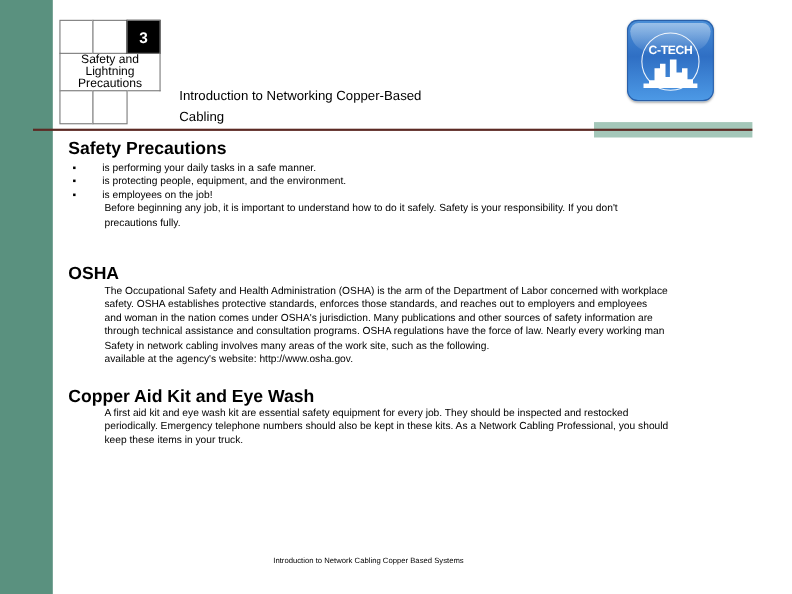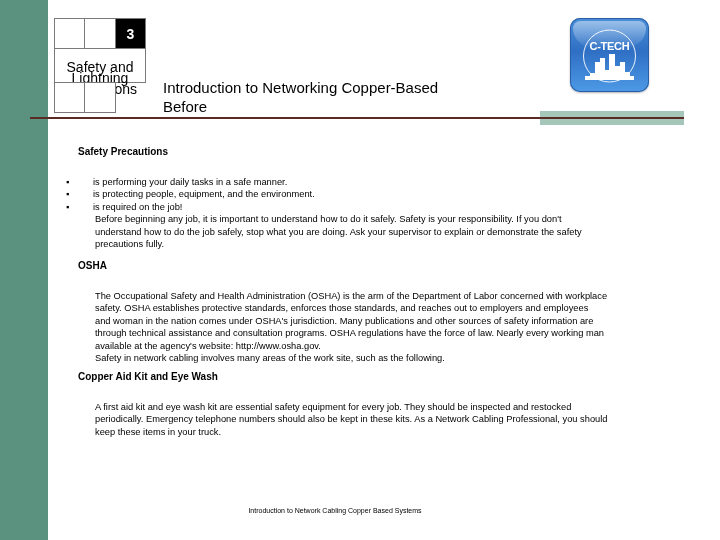--- a/index.html
+++ b/index.html
@@ -16,25 +16,25 @@
   .chapter-box { position: absolute; left: 54px; top: 18px; width: 92px; height: 95px; }
   .cell {
     position: absolute; box-sizing: border-box;
     border: 1px solid #7a7a7a; background: #fff;
   }
   .cell.dark { background: #000; color: #fff; font-weight: bold; font-size: 14px;
     display: flex; align-items: center; justify-content: center; }
   .chapter-label {
     position: absolute; left: 0; top: 30px; width: 92px; height: 35px;
     box-sizing: border-box; border: 1px solid #7a7a7a; border-top: none;
-    font-size: 14px; line-height: 11px; text-align: center; padding-top: 14px;
+    font-size: 11px; line-height: 11px; text-align: center; padding-top: 1px;
   }
   .title {
     position: absolute; left: 163px; top: 78px; width: 380px;
-    font-size: 15px; line-height: 19px; color: #000;
+    font-size: 12px; line-height: 19px; color: #000;
   }
   .logo {
     position: absolute; left: 570px; top: 18px; width: 79px; height: 74px;
     border-radius: 10px;
     background: linear-gradient(180deg, #4a8fd8 0%, #2f6fc4 45%, #4d9ae6 100%);
     box-shadow: inset 0 0 0 1px #2a5fa8, 0 1px 2px rgba(0,0,0,.3);
     overflow: hidden;
   }
   .logo-gloss {
     position: absolute; left: 3px; top: 3px; right: 3px; height: 26px;
@@ -53,21 +53,21 @@
   }
   .rule {
     position: absolute; left: 30px; top: 117px; width: 654px; height: 2px;
     background: #5c2a24;
   }
   .content {
     position: absolute; left: 62px; top: 128px; width: 640px;
     font-size: 9.3px; line-height: 12.4px;
   }
   .content h2 {
-    margin: 16px; font-size: 10px; font-weight: bold; line-height: 16px;
+    margin: 0; font-size: 16px; font-weight: bold; line-height: 16px;
   }
   .content p { margin: 0; padding-left: 33px; }
   .bullets { list-style: none; margin: 2px 0 0 0; padding: 0; }
   .bullets li { position: relative; padding-left: 31px; }
   .bullets li .b { position: absolute; left: 4px; top: 0; }
   .sec-osha { position: absolute; left: 0; top: 114px; width: 640px; }
   .sec-fa { position: absolute; left: 0; top: 225px; width: 640px; }
   .footer {
     position: absolute; left: 0; width: 720px; top: 507px; text-align: center;
     font-size: 7px; color: #000;
@@ -87,56 +87,55 @@
     <div>Safety and</div>
     <div>Lightning</div>
     <div>Precautions</div>
   </div>
   <div class="cell" style="left:0;top:64px;width:31px;height:31px;"></div>
   <div class="cell" style="left:30px;top:64px;width:32px;height:31px;"></div>
 </div>
 
 <div class="title">
   <div>Introduction to Networking Copper-Based</div>
-  <div>Before</div>
+  <div>Cabling</div>
 </div>
 
 <div class="logo">
   <div class="logo-gloss"></div>
   <svg width="79" height="74" viewBox="0 0 79 74">
     <circle cx="39.5" cy="38" r="26" fill="none" stroke="#ffffff" stroke-width="1" opacity="0.9"></circle>
     <path d="M15 62 L15 58 L20 58 L20 55 L25 55 L25 44 L30 44 L30 40 L35 40 L35 52 L39 52 L39 36 L45 36 L45 48 L50 48 L50 44 L55 44 L55 54 L60 54 L60 58 L64 58 L64 62 Z" fill="#ffffff"></path>
   </svg>
   <div class="logo-text">C-TECH</div>
 </div>
 
 <div class="green-band"></div>
 <div class="rule"></div>
 
 <div class="content">
   <section>
     <h2>Safety Precautions</h2>
     <ul class="bullets">
       <li><span class="b">▪</span><span>is performing your daily tasks in a safe manner.</span></li>
       <li><span class="b">▪</span><span>is protecting people, equipment, and the environment.</span></li>
-      <li><span class="b">▪</span><span>is required on the job!</span></li>
+      <li><span class="b">▪</span><span>is employees on the job!</span></li>
     </ul>
     <p>Before beginning any job, it is important to understand how to do it safely. Safety is your responsibility. If you don't</p>
-    <p>understand how to do the job safely, stop what you are doing. Ask your supervisor to explain or demonstrate the safety</p>
     <p>precautions fully.</p>
   </section>
 
   <section class="sec-osha">
     <h2>OSHA</h2>
     <p>The Occupational Safety and Health Administration (OSHA) is the arm of the Department of Labor concerned with workplace</p>
     <p>safety. OSHA establishes protective standards, enforces those standards, and reaches out to employers and employees</p>
     <p>and woman in the nation comes under OSHA's jurisdiction. Many publications and other sources of safety information are</p>
     <p>through technical assistance and consultation programs. OSHA regulations have the force of law. Nearly every working man</p>
+    <p>Safety in network cabling involves many areas of the work site, such as the following.</p>
     <p>available at the agency's website: http://www.osha.gov.</p>
-    <p>Safety in network cabling involves many areas of the work site, such as the following.</p>
   </section>
 
   <section class="sec-fa">
     <h2>Copper Aid Kit and Eye Wash</h2>
     <p>A first aid kit and eye wash kit are essential safety equipment for every job. They should be inspected and restocked</p>
     <p>periodically. Emergency telephone numbers should also be kept in these kits. As a Network Cabling Professional, you should</p>
     <p>keep these items in your truck.</p>
   </section>
 </div>
 

